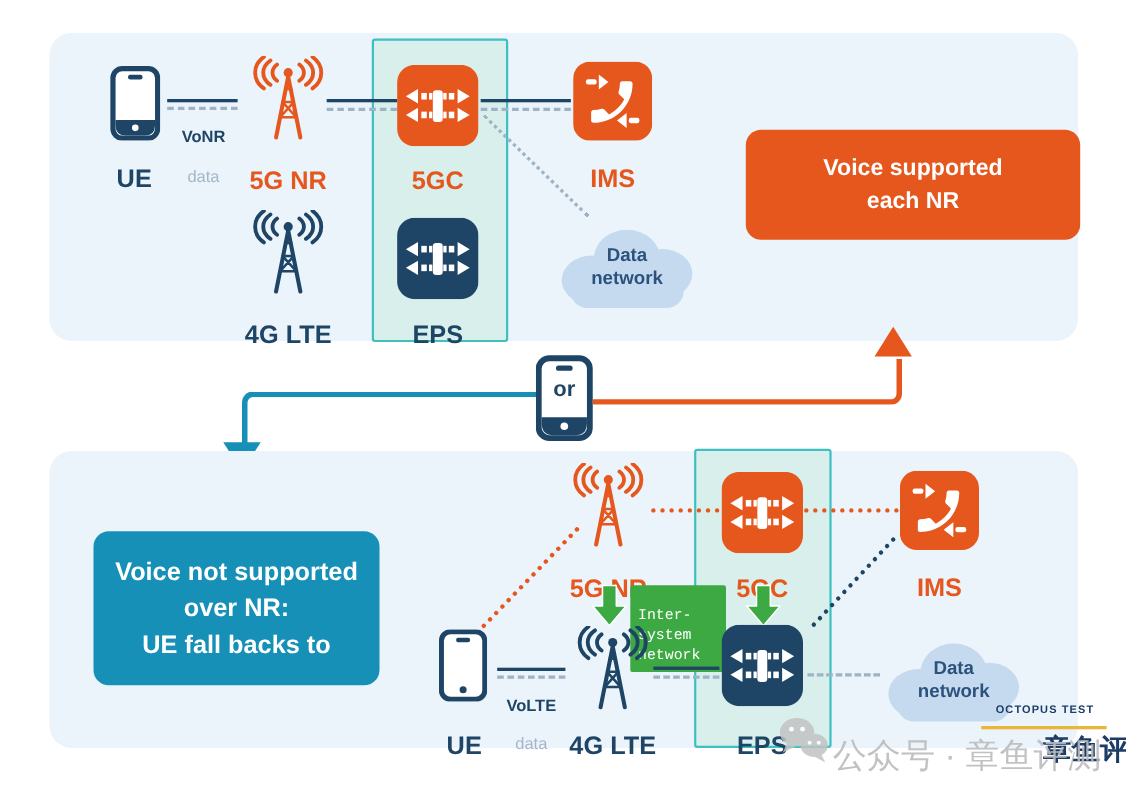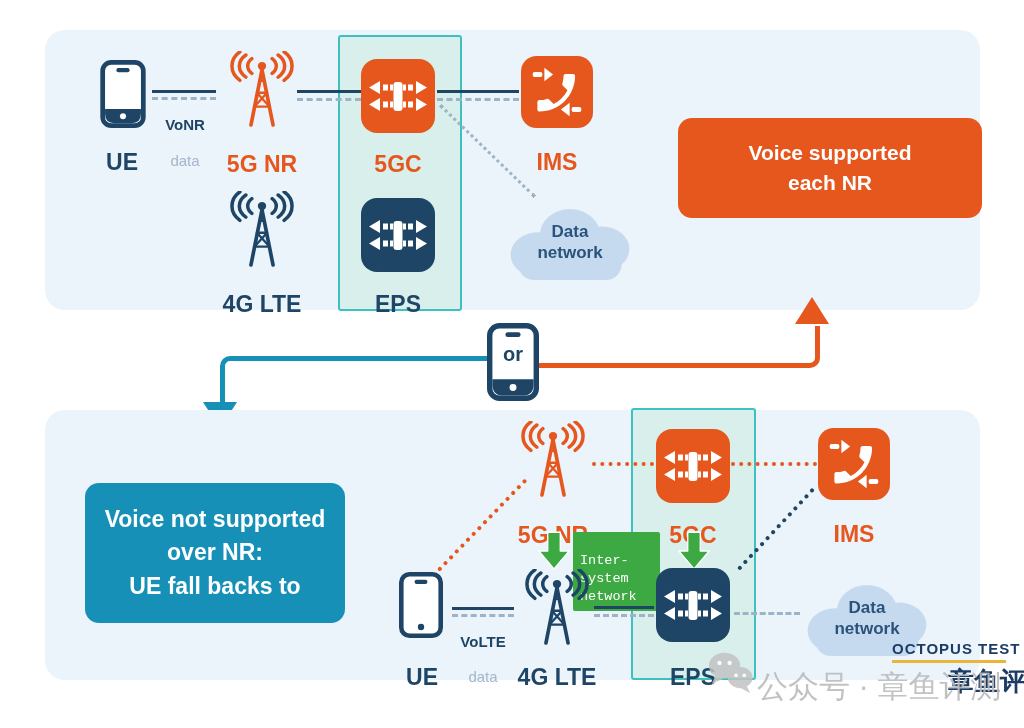--- a/index.html
+++ b/index.html
@@ -34,21 +34,21 @@
   .cloud-text{position:absolute;display:flex;flex-direction:column;align-items:center;justify-content:center;
               font-weight:bold;font-size:17px;line-height:1.25;color:#2A527C;}
   .teal-L{position:absolute;border-top:5px solid var(--teal);border-left:5px solid var(--teal);border-top-left-radius:10px;}
   .orange-L{position:absolute;border-bottom:5px solid var(--orange);border-right:5px solid var(--orange);border-bottom-right-radius:10px;}
   .tri-down{position:absolute;width:0;height:0;border-left:17px solid transparent;border-right:17px solid transparent;border-top:27px solid var(--teal);}
   .tri-up{position:absolute;width:0;height:0;border-left:17px solid transparent;border-right:17px solid transparent;border-bottom:27px solid var(--orange);}
   .or-text{position:absolute;inset:0;display:flex;align-items:center;justify-content:center;
            padding-bottom:16px;font-weight:bold;font-size:20px;color:var(--navy);}
   .ic-orange{color:var(--orange);} .ic-navy{color:var(--navy);} .ic-cloud{color:var(--cloud);}
   .ic-green{color:var(--green);} .ic-gray{color:#C3C3C3;}
-  .wm-brand{position:absolute;font-weight:bold;font-size:15px;letter-spacing:1px;color:var(--wmnavy);white-space:nowrap;}
+  .wm-brand{position:absolute;font-weight:bold;font-size:10px;letter-spacing:1px;color:var(--wmnavy);white-space:nowrap;}
   .wm-underline{position:absolute;height:3px;background:var(--gold);}
   .wm-cn{position:absolute;font-weight:bold;font-size:26px;color:var(--wmnavy);white-space:nowrap;}
   .wm-account{position:absolute;font-size:31px;color:var(--wmgray);white-space:nowrap;}
   svg.icon{position:absolute;display:block;}
 </style>
 </head>
 <body>
 
 <svg width="0" height="0" style="position:absolute" aria-hidden="true">
   <defs>

